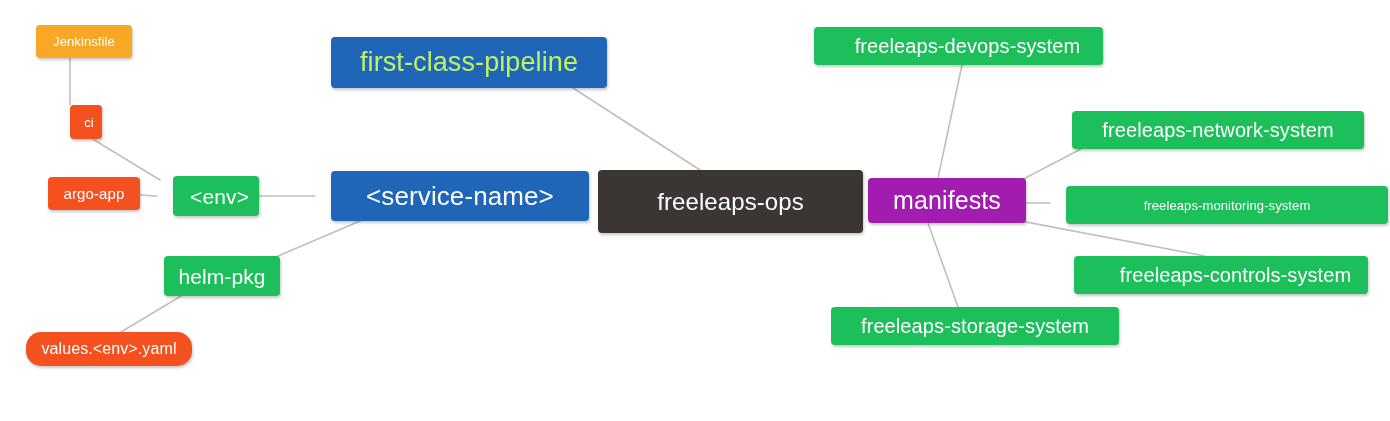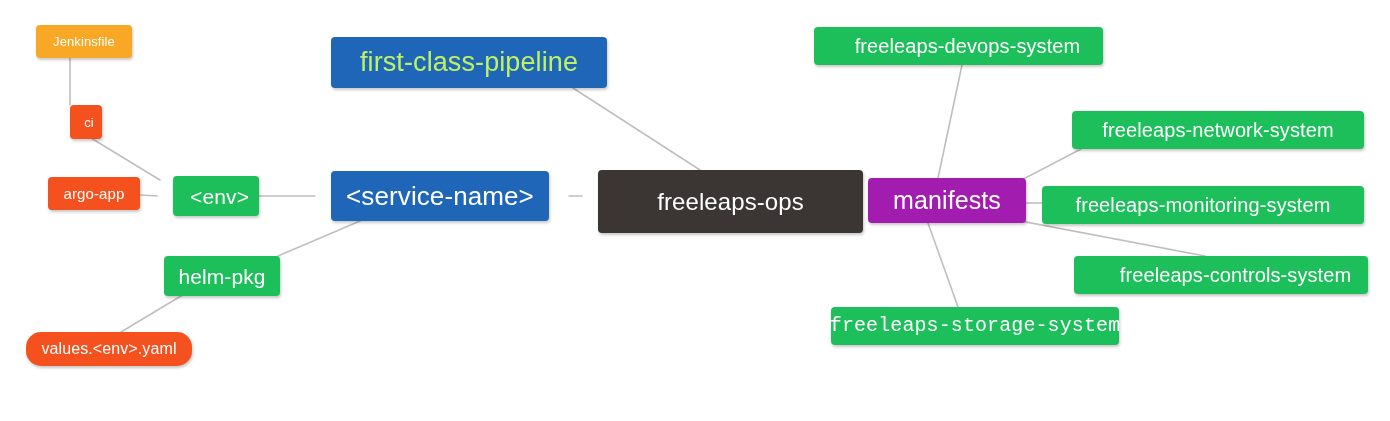--- a/index.html
+++ b/index.html
@@ -80,38 +80,38 @@
       </div>
       <div class="node" style="left: 148px; top: 256px; width: 116px; height: 40px; background: rgb(29, 191, 91); font-size: 21px; color: rgb(255, 255, 255);">
         <span class="node-label">helm-pkg</span>
       </div>
       <div class="node" style="left: 10px; top: 332px; width: 166px; height: 34px; background: rgb(244, 81, 30); font-size: 16px; color: rgb(255, 255, 255); border-radius: 15px;">
         <span class="node-label">values.&lt;env&gt;.yaml</span>
       </div>
       <div class="node" style="left: 315px; top: 37px; width: 276px; height: 51px; background: rgb(31, 102, 184); font-size: 27px; color: #bef264;">
         <span class="node-label">first-class-pipeline</span>
       </div>
-      <div class="node" style="left: 315px; top: 171px; width: 218px; height: 50px; background: rgb(31, 102, 184); font-size: 26px; color: rgb(255, 255, 255);">
+      <div class="node" style="left: 315px; top: 171px; width: 258px; height: 50px; background: rgb(31, 102, 184); font-size: 26px; color: rgb(255, 255, 255);">
         <span class="node-label">&lt;service-name&gt;</span>
       </div>
       <div class="node" style="left: 582px; top: 170px; width: 265px; height: 63px; background: rgb(59, 54, 51); font-size: 24px; color: rgb(255, 255, 255);">
         <span class="node-label">freeleaps-ops</span>
       </div>
       <div class="node" style="left: 852px; top: 178px; width: 158px; height: 45px; background: #a21caf; font-size: 25px; color: rgb(255, 255, 255);">
         <span class="node-label">manifests</span>
       </div>
       <div class="node" style="left: 798px; top: 27px; width: 289px; height: 38px; background: rgb(29, 191, 91); font-size: 20px; color: rgb(255, 255, 255); padding-left: 28px;">
         <span class="node-label">freeleaps-devops-system</span>
       </div>
       <div class="node" style="left: 1056px; top: 111px; width: 292px; height: 38px; background: rgb(29, 191, 91); font-size: 20px; color: rgb(255, 255, 255); text-align: right;">
         <span class="node-label">freeleaps-network-system</span>
       </div>
-      <div class="node" style="left: 1026px; top: 186px; width: 322px; height: 38px; background: rgb(29, 191, 91); font-size: 20px; color: rgb(255, 255, 255);">
+      <div class="node" style="left: 1050px; top: 186px; width: 322px; height: 38px; background: rgb(29, 191, 91); font-size: 13px; color: rgb(255, 255, 255);">
         <span class="node-label">freeleaps-monitoring-system</span>
       </div>
       <div class="node" style="left: 1058px; top: 256px; width: 294px; height: 38px; background: rgb(29, 191, 91); font-size: 20px; color: rgb(255, 255, 255); padding-left: 39px;">
         <span class="node-label">freeleaps-controls-system</span>
       </div>
-      <div class="node" style="left: 815px; top: 307px; width: 288px; height: 38px; background: rgb(29, 191, 91); font-size: 20px; color: rgb(255, 255, 255); font-family: Liberation Mono, monospace;">
+      <div class="node" style="left: 815px; top: 307px; width: 288px; height: 38px; background: rgb(29, 191, 91); font-size: 20px; color: rgb(255, 255, 255);">
         <span class="node-label">freeleaps-storage-system</span>
       </div>
     </div>
 </div>
 
 </body></html>

